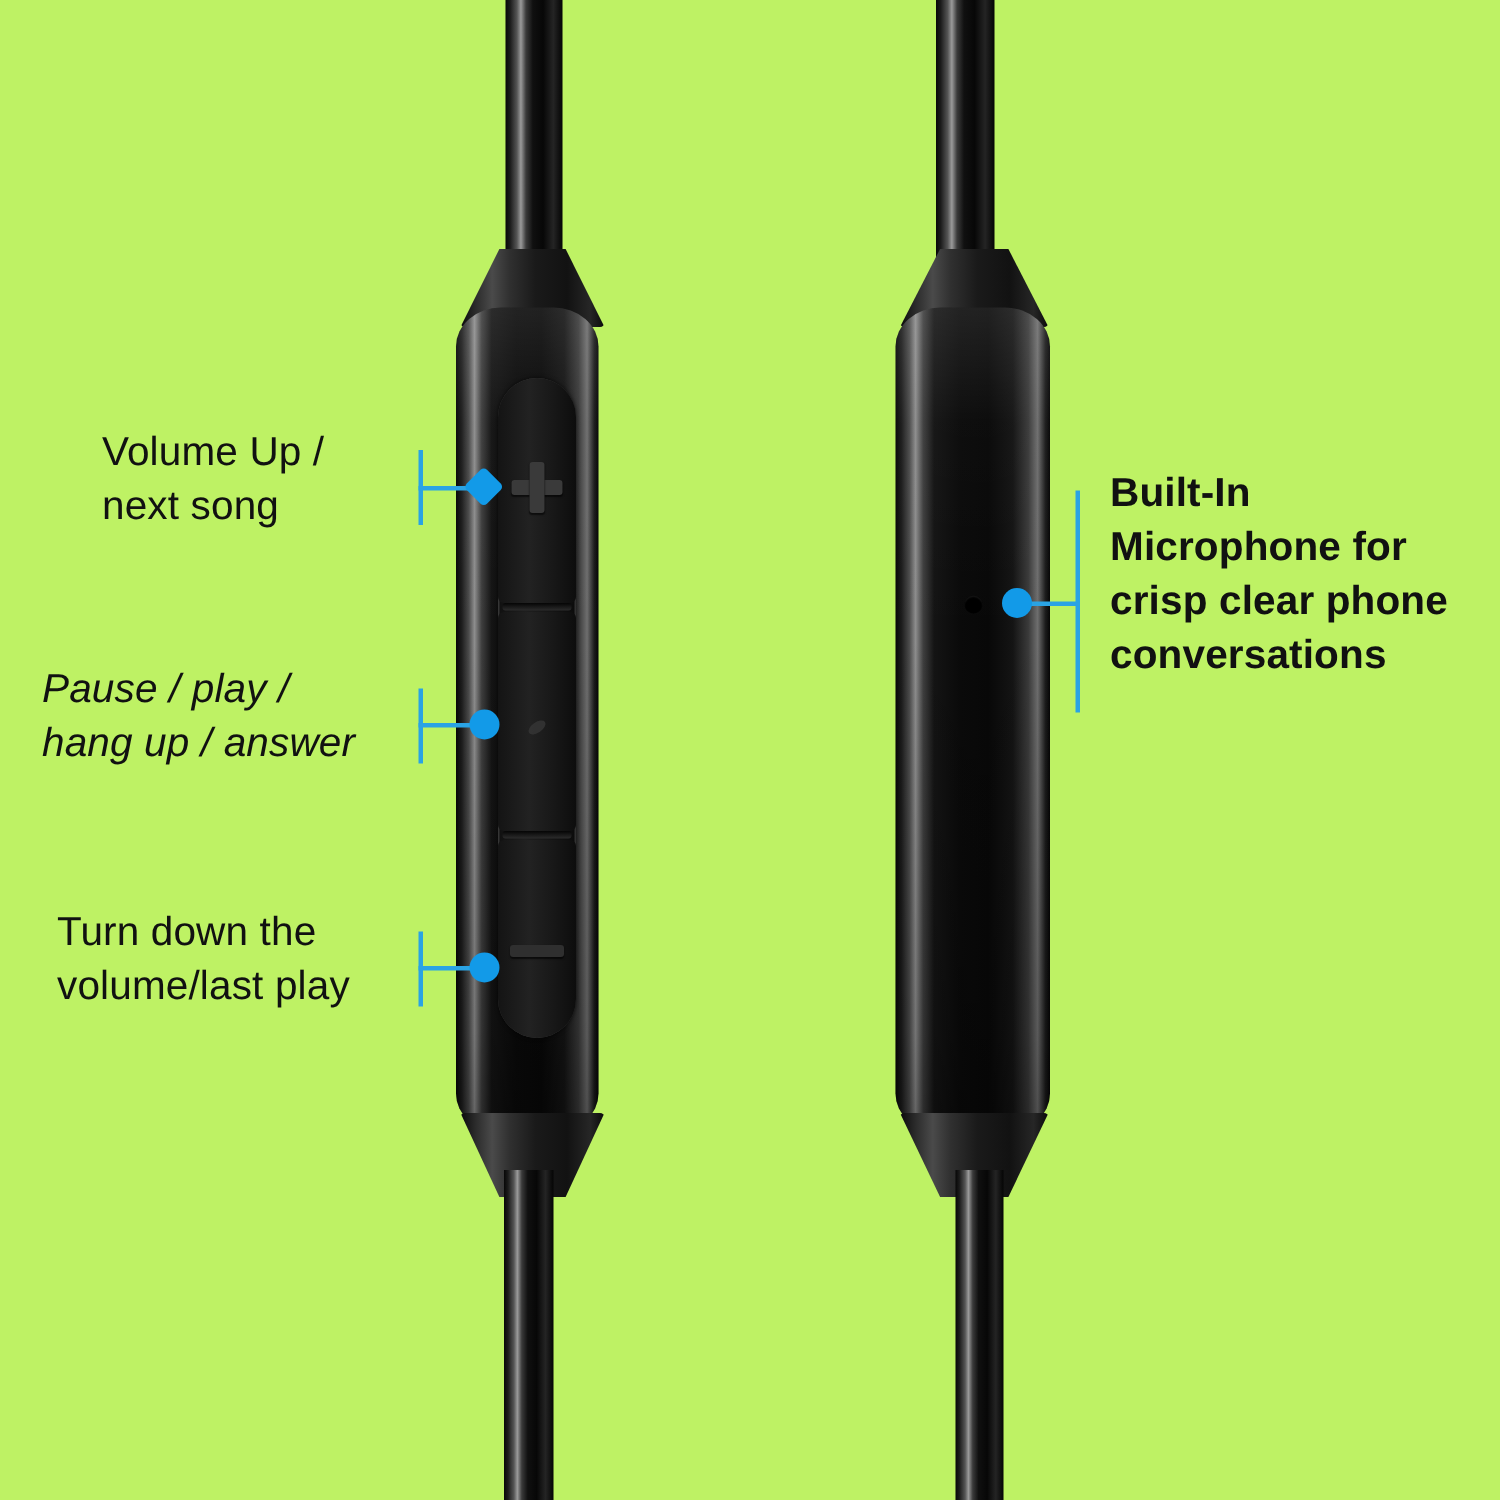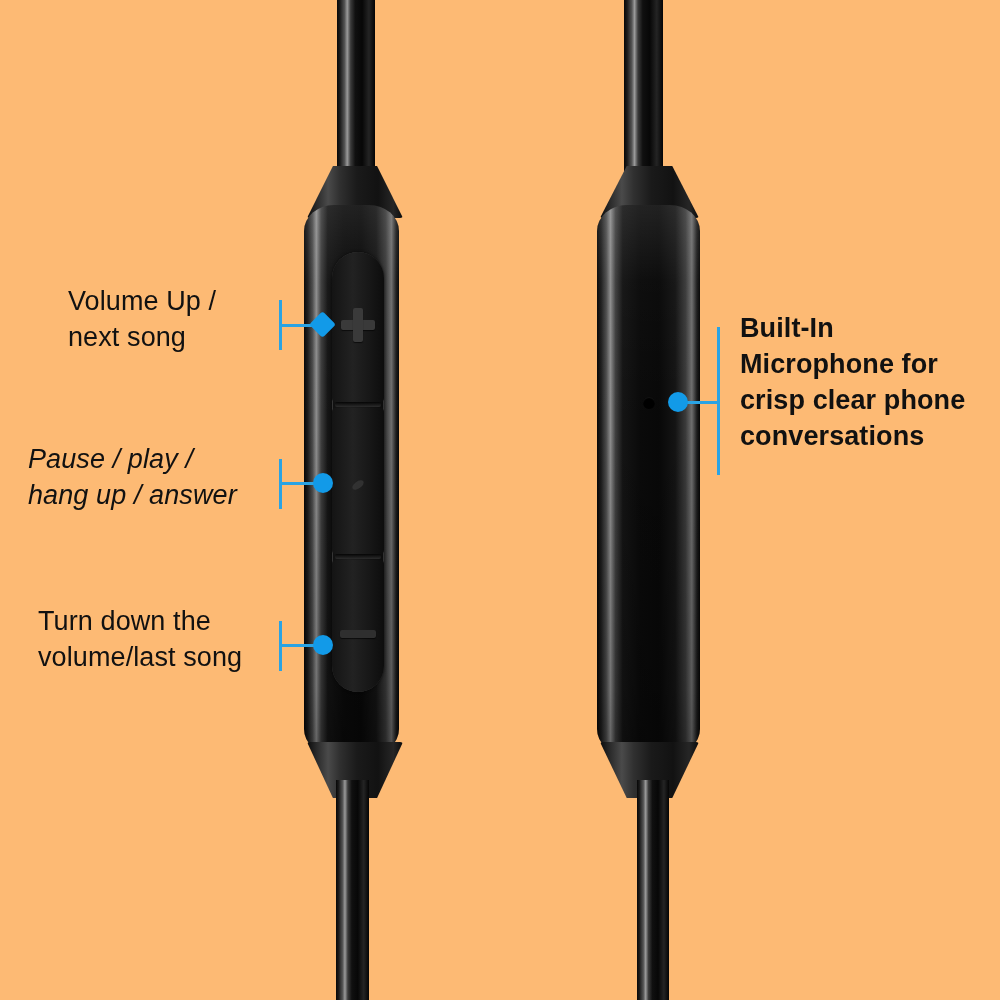--- a/index.html
+++ b/index.html
@@ -11,21 +11,21 @@
   body {
     width: 1000px;
     height: 1000px;
     font-family: "Liberation Sans", sans-serif;
     overflow: hidden;
   }
   #stage {
     position: relative;
     width: 1000px;
     height: 1000px;
-    background: #fdba74;
+    background: #bef264;
   }
 
   
   .cable {
     position: absolute;
     background:
       linear-gradient(to right,
         #070707 0%,
         #1b1b1b 8%,
         #555555 20%,
@@ -285,21 +285,21 @@
   <div class="leader-vert" style="left:279px; top:459px; height:50px;"></div>
   <div class="leader-horz" style="left:279px; top:482px; width:45px;"></div>
   <div class="marker circle" style="left:313px; top:473px;"></div>
   <div class="label" style="left:28px; top:441px; width:252px;font-style:italic;">Pause / play /
 hang up / answer</div>
 
   <div class="leader-vert" style="left:279px; top:621px; height:50px;"></div>
   <div class="leader-horz" style="left:279px; top:644px; width:45px;"></div>
   <div class="marker circle" style="left:313px; top:635px;"></div>
   <div class="label" style="left:38px; top:603px; width:246px;">Turn down the
-volume/last song</div>
+volume/last play</div>
 
   <div class="leader-vert" style="left:717px; top:327px; height:148px;"></div>
   <div class="leader-horz" style="left:678px; top:401px; width:42px;"></div>
   <div class="marker circle" style="left:668px; top:392px;"></div>
   <div class="label right-align" style="left:740px; top:310px; width:250px;font-weight:bold;">Built-In
 Microphone for
 crisp clear phone
 conversations</div>
 
 </div>

